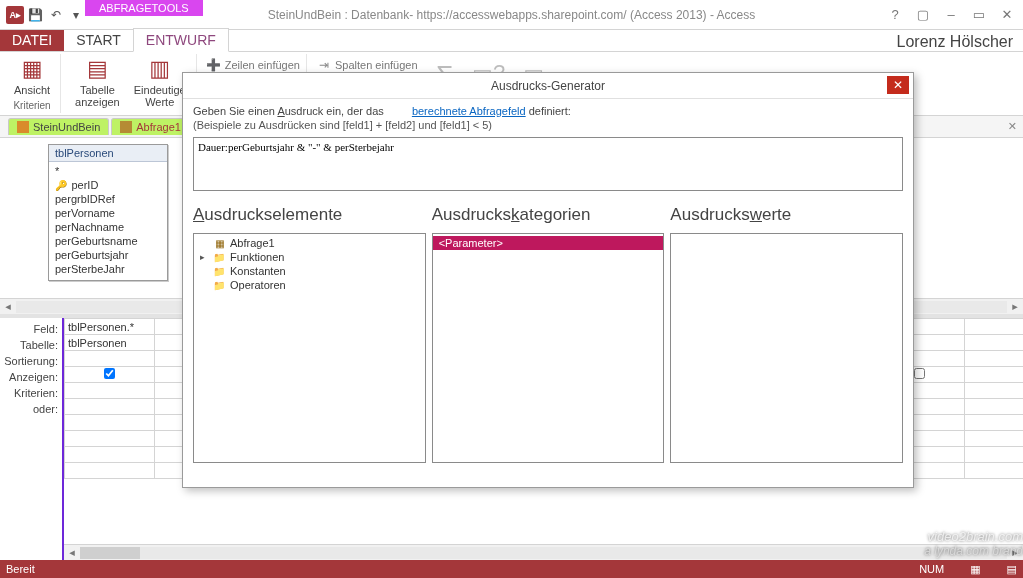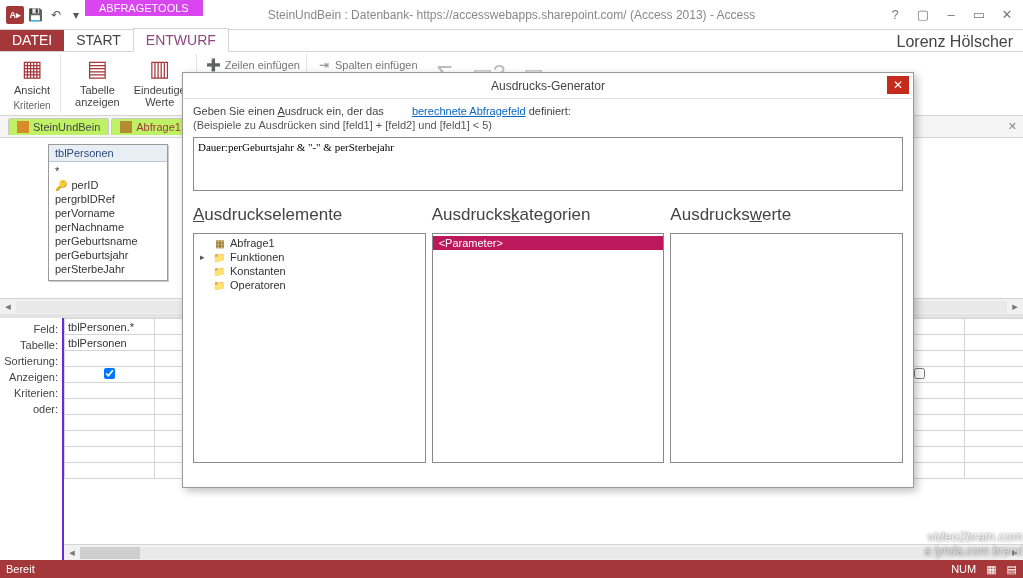--- a/index.html
+++ b/index.html
@@ -65,21 +65,21 @@
 .gridtable td.first { background:#fff;}
 .gridtable .chk { text-align:center;}
 .gridtable input[type=checkbox]{ width:11px; height:11px;}
 .grid-hscroll { position:absolute; left:64px; right:0; bottom:0; height:16px; background:#f1f1f1; border-top:1px solid #d4d4d4; display:flex; align-items:center;}
 .grid-hscroll .arrow{width:16px;text-align:center;color:#777;}
 .grid-hscroll .thumb{ width:60px; height:12px; background:#cfcfcf;}
 .grid-hscroll .track{ flex:1; height:12px; background:#e9e9e9;}
 
 
 .statusbar { position:absolute; left:0; right:0; bottom:0; height:18px; background:#a4373a; color:#fff; display:flex; align-items:center; font-size:11px; padding:0 6px;}
-.statusbar .right { margin-left:auto; display:flex; gap:10px; align-items:center;justify-content:space-between;}
+.statusbar .right { margin-left:auto; display:flex; gap:26px; align-items:center;justify-content:space-between;}
 
 
 .modal { position:absolute; top:72px; left:182px; width:732px; height:416px; background:#fff; border:1px solid #9a9a9a; box-shadow:3px 3px 8px rgba(0,0,0,0.25); z-index:50;}
 .modal .m-title { height:26px; display:flex; align-items:center; justify-content:center; font-size:12px; color:#444; position:relative; border-bottom:1px solid #e0e0e0;}
 .modal .m-close { position:absolute; right:4px; top:3px; width:22px; height:18px; background:#c42b1c; color:#fff; display:flex; align-items:center; justify-content:center; font-size:12px; cursor:pointer;}
 .modal .m-body { padding:6px 10px 8px 10px; position:absolute; top:26px; left:0; right:0; bottom:0;}
 .modal .instr { font-size:11px; color:#444; }
 .modal .instr a { color:#0a66c2; text-decoration:underline;margin-left:25px;}
 .modal .instr2 { font-size:11px; color:#555; margin-top:2px;}
 .modal .expr-row { display:flex; gap:8px; margin-top:6px;}

